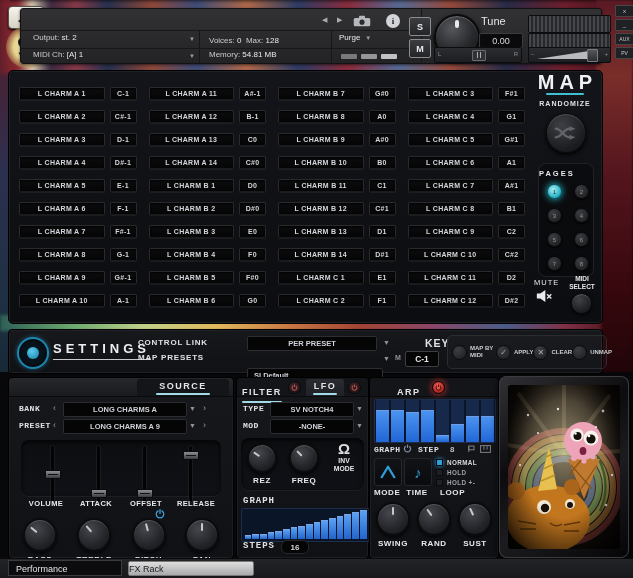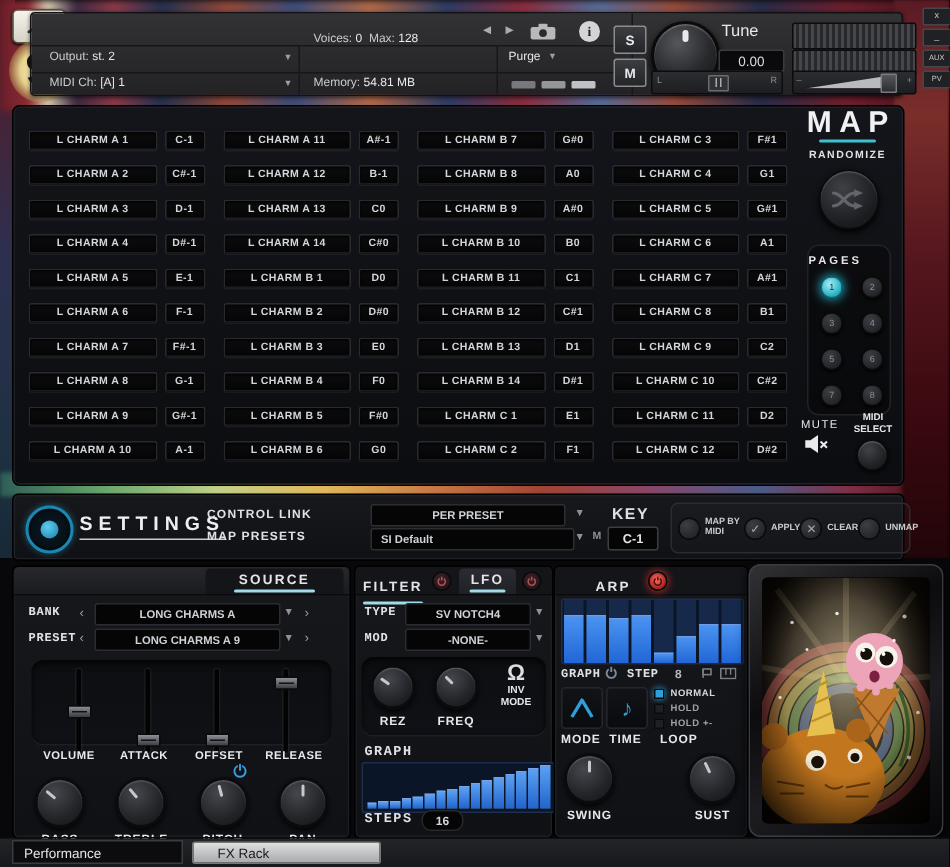--- a/index.html
+++ b/index.html
@@ -163,21 +163,21 @@
   .art-frame{left:499px;top:376px;width:130px;height:182px;border-radius:8px;padding:9px;box-sizing:border-box;
     background:linear-gradient(145deg,#323236,#0c0c0e 38%,#1c1c20 62%,#050507);
     box-shadow:inset 0 0 0 1px #3c3c40, 0 3px 8px #000;}
   .art-inner{width:100%;height:100%;border-radius:4px;overflow:hidden;background:#000;box-shadow:inset 0 0 0 1px #000;}
   .art-inner svg{display:block;width:100%;height:100%;}
   
   .footer{left:0;top:558px;width:633px;height:20px;background:linear-gradient(180deg,#232428,#17181b);border-top:1px solid #0a0a0b;}
   .perf-tab{position:absolute;left:8px;top:1px;width:114px;height:16px;background:#0c0c0e;border:1px solid #3a3b3f;
     color:#e2e4e6;font-size:9px;line-height:16px;padding-left:7px;box-sizing:border-box;}
   .fx-tab{position:absolute;left:128px;top:2px;width:126px;height:15px;background:linear-gradient(180deg,#dedede,#a9aaac);
-    border:1px solid #77787a;border-radius:2px;color:#1a1a1c;font-size:9px;line-height:15px;padding-left:16px;box-sizing:border-box;}
+    border:1px solid #77787a;border-radius:2px;color:#1a1a1c;font-size:9px;line-height:15px;padding-left:0;box-sizing:border-box;}
 </style>
 </head>
 <body>
 
 <div class="abs bg-left"></div>
 <div class="abs bg-top"></div>
 <div class="abs bg-right"></div>
 <div class="abs bg-band"></div>
 <div class="abs lower-bg"></div>
 
@@ -209,21 +209,21 @@
     <span>Output:</span>&nbsp;
     <span style="color:#e4e6e8">st. 2</span>
   </div>
   <span class="dd abs" style="left:163px;top:27px">▼</span>
   <div class="cell" style="left:12px;top:41px">
     <span>MIDI Ch:</span>&nbsp;
     <span style="color:#e4e6e8">[A] 1</span>
   </div>
   <span class="dd abs" style="left:163px;top:44px">▼</span>
 
-  <div class="cell" style="left:188px;top:12px">
+  <div class="cell" style="left:188px;top:27px">
     <span>Voices:</span>&nbsp;<span style="color:#e8eaec">0</span>&nbsp;&nbsp;
     <span>Max:</span>&nbsp;<span style="color:#e8eaec">128</span>
   </div>
   <div class="cell" style="left:188px;top:41px">
     <span>Memory:</span>&nbsp;<span style="color:#e8eaec">54.81 MB</span>
   </div>
 
   <div class="cell" style="left:318px;top:24px;color:#e4e6e8">
     <span>Purge</span>
       <span class="dd">▼</span>
@@ -475,27 +475,27 @@
   <div class="gearbtn">
       <div class="core"></div>
     </div>
   <div class="settings-title">SETTINGS</div>
   <div class="sb-label" style="left:129px;top:8px">CONTROL LINK</div>
   <div class="sb-label" style="left:129px;top:23px">MAP PRESETS</div>
   <div class="sb-drop" style="left:238px;top:6px;width:128px;justify-content:center">
     <span>PER PRESET</span>
   </div>
   <span class="sb-glyph" style="left:374px;top:9px">▼</span>
-  <div class="sb-drop" style="left:238px;top:22px;width:128px;padding-left:6px">
+  <div class="sb-drop" style="left:238px;top:38px;width:128px;padding-left:6px">
     <span>SI Default</span>
   </div>
   <span class="sb-glyph" style="left:374px;top:25px">▼</span>
   <span class="sb-glyph" style="left:386px;top:24px;font-weight:bold">M</span>
   <span class="sb-glyph" style="left:397px;top:24px;font-weight:bold">X</span>
-  <div class="sb-label" style="left:399px;top:7px;font-size:10.5px;letter-spacing:1px">KEY</div>
+  <div class="sb-label" style="left:416px;top:7px;font-size:10.5px;letter-spacing:1px">KEY</div>
   <div class="keybox">C-1</div>
   <div class="sb-group">
     <div class="sb-item">
       <div class="sb-circle"></div>
       <div class="sb-itemtext" style="width:26px">MAP BY MIDI</div>
     </div>
     <div class="sb-item">
       <div class="sb-circle">✓</div>
       <div class="sb-itemtext">APPLY</div>
     </div>
@@ -753,20 +753,26 @@
   <div class="klabel abs" style="left:4px;top:110px;width:26px;text-align:center">MODE</div>
   <div class="klabel abs" style="left:34px;top:110px;width:26px;text-align:center">TIME</div>
   <div class="klabel abs" style="left:70px;top:110px">LOOP</div>
 
   <div class="krow abs" style="left:6px;top:124px;width:116px">
       <div class="kwrap">
        <div class="knob">
          <div class="kptr" style="transform:rotate(0deg)"></div>
        </div>
        <div class="klabel">SWING</div>
+     </div>
+      <div class="kwrap">
+       <div class="knob">
+         <div class="kptr" style="transform:rotate(-35deg)"></div>
+       </div>
+       <div class="klabel">RAND</div>
      </div>
       <div class="kwrap">
        <div class="knob">
          <div class="kptr" style="transform:rotate(-25deg)"></div>
        </div>
        <div class="klabel">SUST</div>
      </div>
     </div>
 </div>
 

